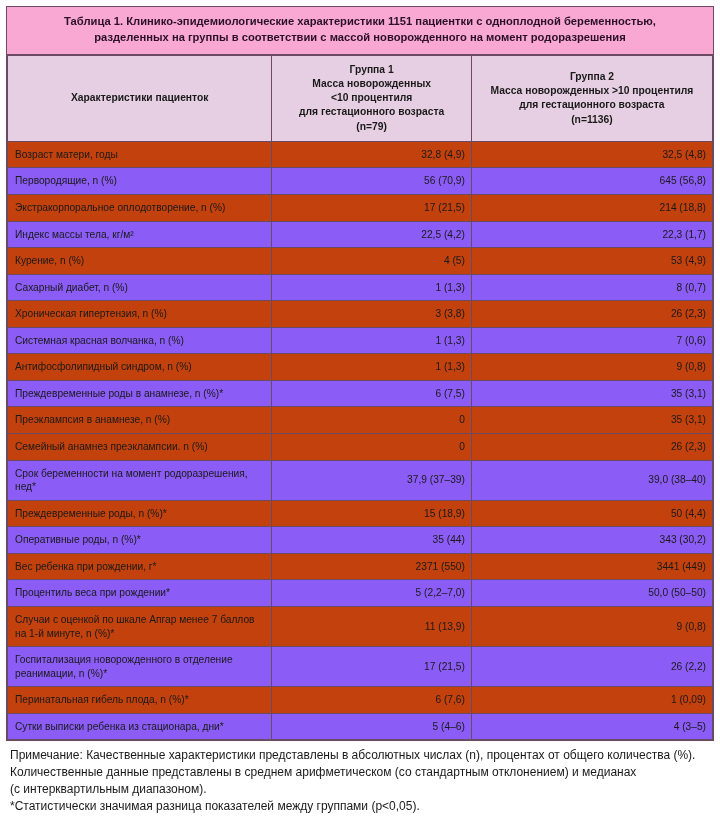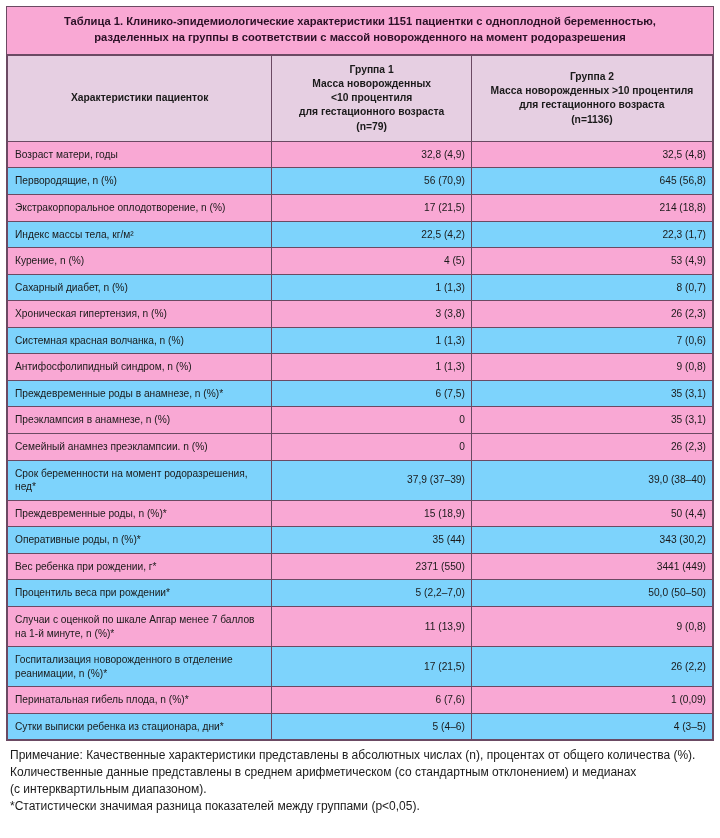--- a/index.html
+++ b/index.html
@@ -58,22 +58,22 @@
     line-height:1.33;
     vertical-align:middle;
   }
   tbody td.label{
     text-align:left;
     padding-left:7px;
   }
   tbody td.val{
     text-align:right;
   }
-  tbody tr.odd td{ background:#f9a8d4; }
-  tbody tr.even td{ background:#7dd3fc; }
+  tbody tr.odd td{ background:#c2410c; }
+  tbody tr.even td{ background:#8b5cf6; }
   .note{
     font-size:12px;
     line-height:1.42;
     padding:6px 4px 2px 4px;
     color:#1a1a1a;
   }
   .note div{ margin:0; }
 </style>
 </head>
 <body>

